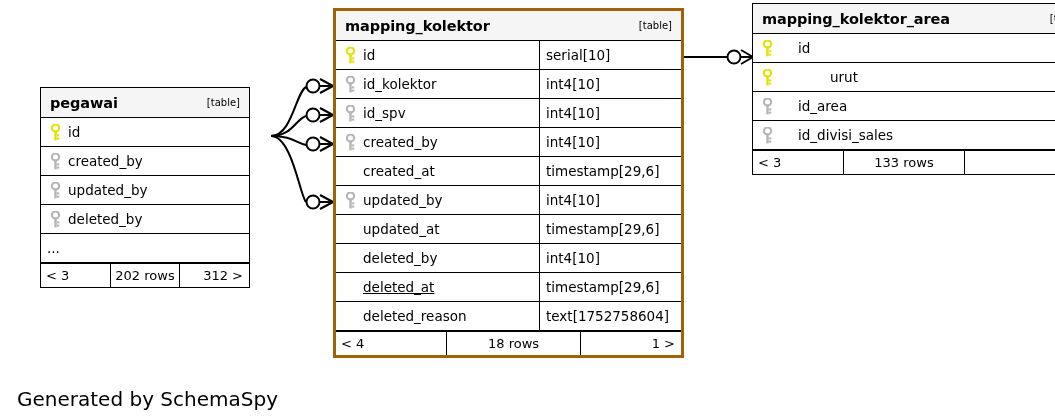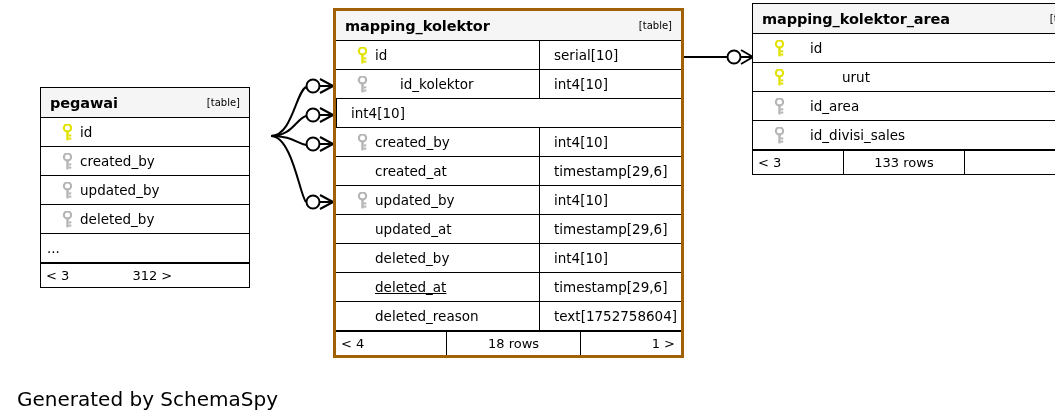--- a/index.html
+++ b/index.html
@@ -53,30 +53,30 @@
     border-bottom: 1px solid #000000;
     box-sizing: border-box;
     height: 29px;
   }
   .tbl-row:last-of-type { border-bottom: none; }
 
   .col-name {
     display: flex;
     align-items: center;
     box-sizing: border-box;
-    padding-left: 17px;
+    padding-left: 5px;
     font-size: 13.5px;
     white-space: nowrap;
     overflow: hidden;
   }
   .col-type {
     display: flex;
     align-items: center;
     box-sizing: border-box;
-    padding-left: 14px;
+    padding-left: 6px;
     font-size: 13.5px;
     white-space: nowrap;
     border-left: 1px solid #000000;
     overflow: hidden;
   }
 
   
   .key-slot {
     width: 18px;
     min-width: 18px;
@@ -242,20 +242,21 @@
         </svg>
       </span>
       <span class="col-label">deleted_by</span>
     </div>
   </div>
 
   <div class="ellipsis-row">...</div>
 
   <div class="tbl-footer">
     <div class="foot-cell foot-left" style="width:33%;">&lt; 3</div>
+    <div class="foot-cell foot-mid" style="width:34%;">202 rows</div>
     <div class="foot-cell foot-right" style="width:33%;">312 &gt;</div>
   </div>
 </div>
 
 <div class="table-box thick" style="left:333px; top:8px; width:351px;">
   <div class="tbl-header">
     <span class="tbl-title">mapping_kolektor</span>
     <span class="tbl-tag">[table]</span>
   </div>
 
@@ -268,35 +269,46 @@
           <rect x="6.7" y="10.4" width="2.6" height="2" fill="#e2e200"></rect>
           <rect x="6.7" y="13.6" width="2.6" height="2" fill="#e2e200"></rect>
         </svg>
       </span>
       <span class="col-label">id</span>
     </div>
     <div class="col-type" style="width:142px;">serial[10]</div>
   </div>
 
   <div class="tbl-row">
-    <div class="col-name" style="width:203px;gap:25px;">
+    <div class="col-name" style="width:203px;">
       <span class="key-slot">
         <svg width="11" height="17" viewBox="0 0 11 17">
           <circle cx="5.5" cy="4" r="3.6" fill="none" stroke="#b5b5b5" stroke-width="2.2"></circle>
           <rect x="4.3" y="6.4" width="2.4" height="10" fill="#b5b5b5"></rect>
           <rect x="6.7" y="10.4" width="2.6" height="2" fill="#b5b5b5"></rect>
           <rect x="6.7" y="13.6" width="2.6" height="2" fill="#b5b5b5"></rect>
         </svg>
       </span>
       <span class="col-label">id_kolektor</span>
     </div>
     <div class="col-type" style="width:142px;">int4[10]</div>
   </div>
 
   <div class="tbl-row">
+    <div class="col-name" style="width:203px;">
+      <span class="key-slot">
+        <svg width="11" height="17" viewBox="0 0 11 17">
+          <circle cx="5.5" cy="4" r="3.6" fill="none" stroke="#b5b5b5" stroke-width="2.2"></circle>
+          <rect x="4.3" y="6.4" width="2.4" height="10" fill="#b5b5b5"></rect>
+          <rect x="6.7" y="10.4" width="2.6" height="2" fill="#b5b5b5"></rect>
+          <rect x="6.7" y="13.6" width="2.6" height="2" fill="#b5b5b5"></rect>
+        </svg>
+      </span>
+      <span class="col-label">id_spv</span>
+    </div>
     <div class="col-type" style="width:142px;">int4[10]</div>
   </div>
 
   <div class="tbl-row">
     <div class="col-name" style="width:203px;">
       <span class="key-slot">
         <svg width="11" height="17" viewBox="0 0 11 17">
           <circle cx="5.5" cy="4" r="3.6" fill="none" stroke="#b5b5b5" stroke-width="2.2"></circle>
           <rect x="4.3" y="6.4" width="2.4" height="10" fill="#b5b5b5"></rect>
           <rect x="6.7" y="10.4" width="2.6" height="2" fill="#b5b5b5"></rect>

